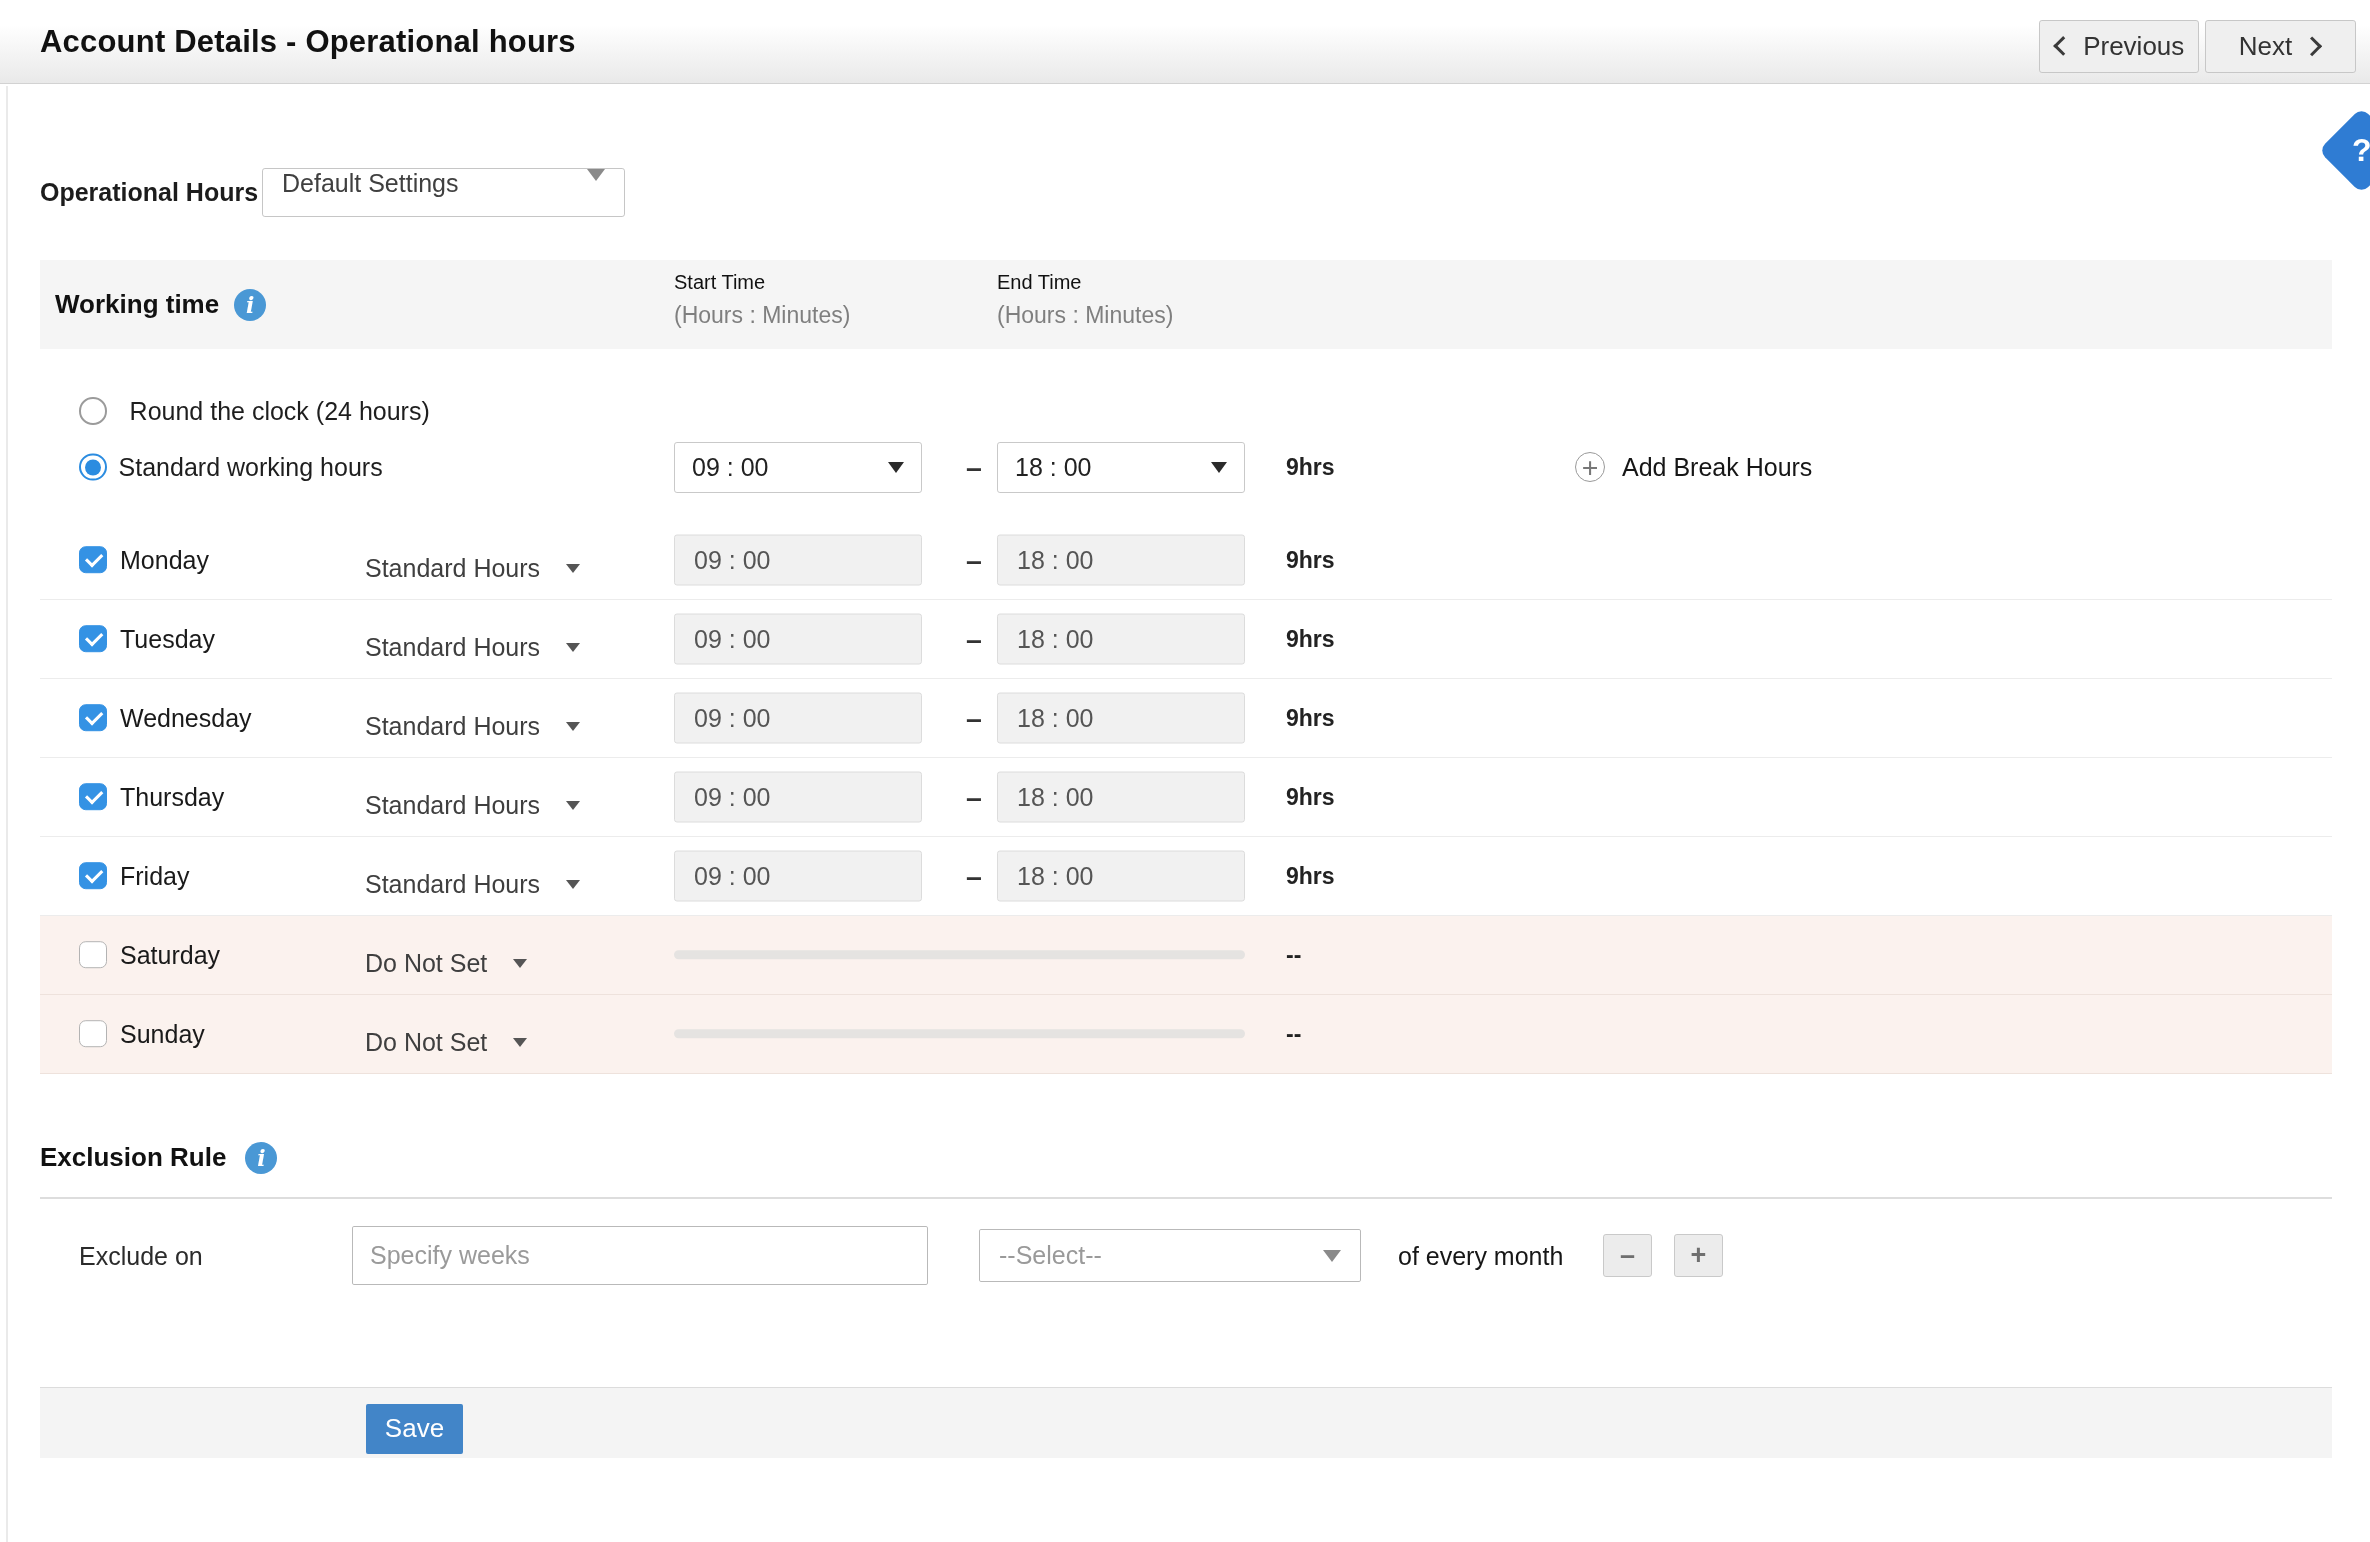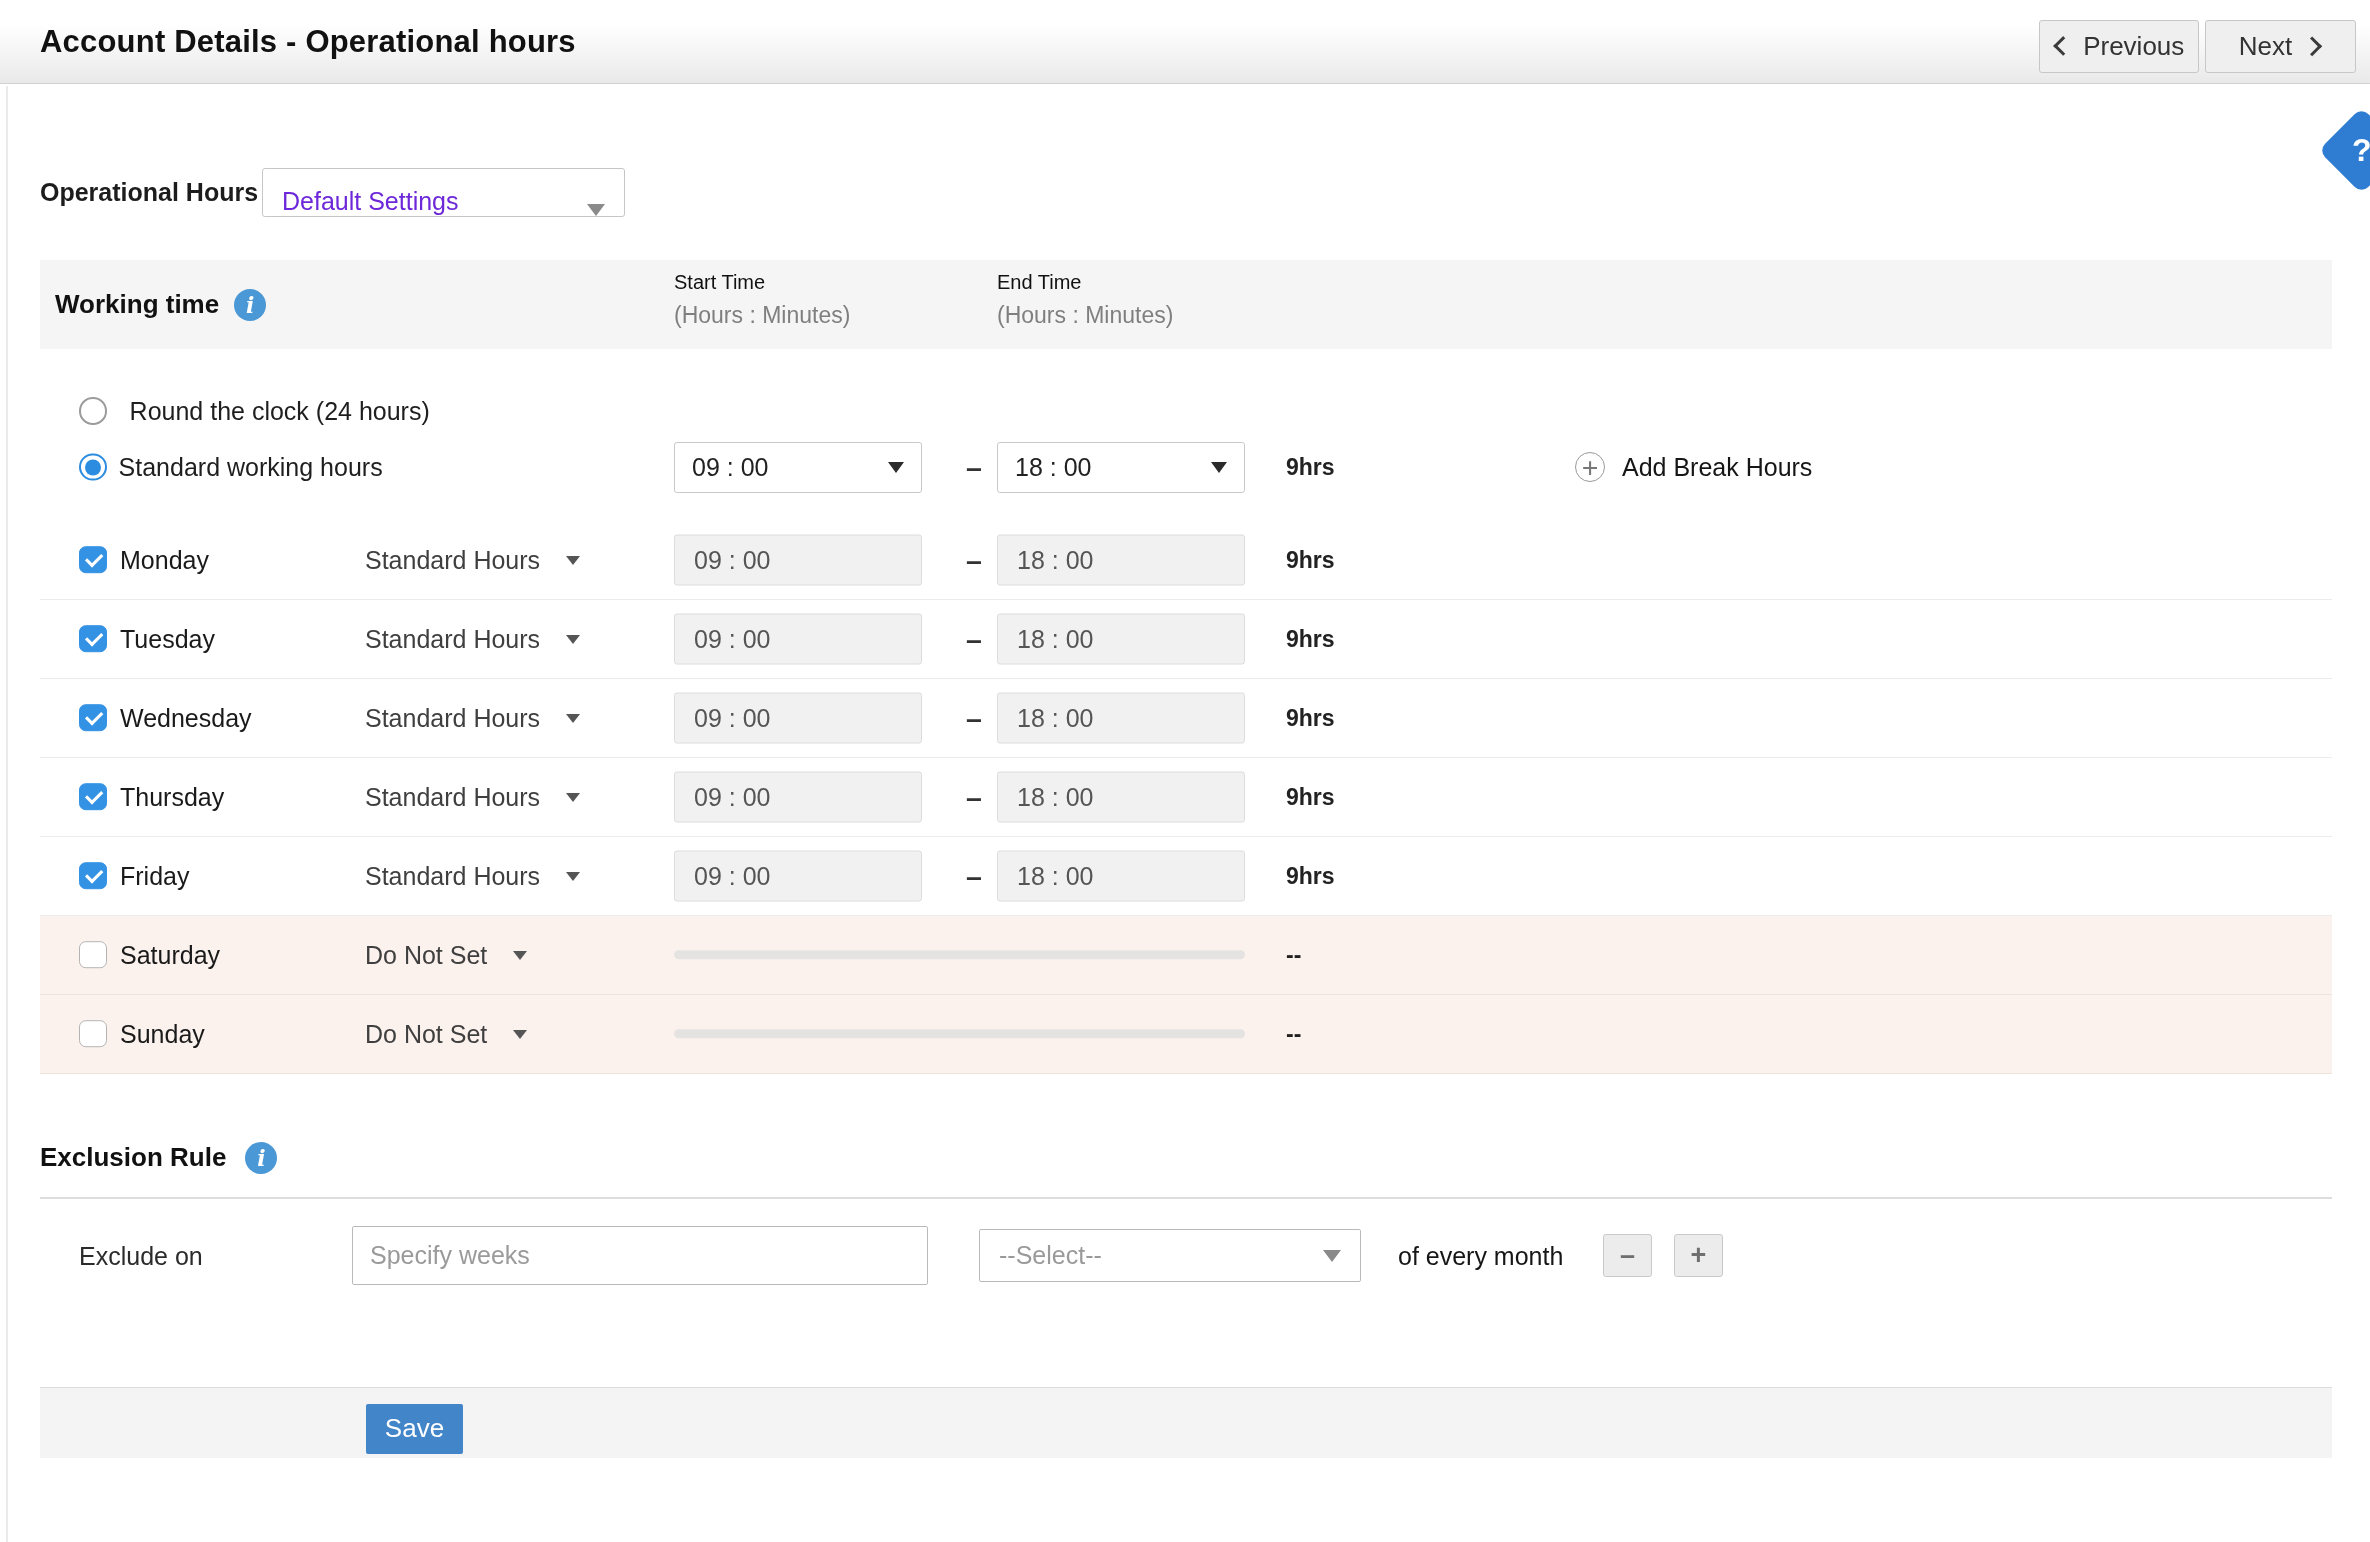--- a/index.html
+++ b/index.html
@@ -23,21 +23,21 @@
   .help-badge { position:absolute; left:2331px; top:120px; width:61px; height:61px; background:#2f7cd3; border-radius:9.5px;
                 transform:rotate(45deg); display:flex; align-items:center; justify-content:center; cursor:pointer; }
   .help-badge span { transform:rotate(-45deg); color:#fff; font-size:32px; font-weight:700; }
 
   
   .content { position:relative; margin:0 38px 0 40px; }
 
   .op-row { position:relative; margin-top:84px; height:49px; }
   .op-label { line-height:49px; font-size:25px; font-weight:600; color:#1c1c1c; }
   .op-select { position:absolute; left:222px; top:0; width:363px; height:49px; background:#fff; border:1.9px solid #c6c6c6; border-radius:2.9px;
-               display:flex; align-items:flex-end; padding:0 19px; font-size:25px; color:#6d28d9; cursor:pointer; }
+               display:flex; align-items:flex-start; padding:0 19px; font-size:25px; color:#404040; cursor:pointer; }
   .tri { width:0; height:0; border-left:9.5px solid transparent; border-right:9.5px solid transparent; border-top:12.4px solid #8a8a8a; margin-left:auto; }
 
   
   .wt-band { position:relative; margin-top:43px; height:89px; background:#f5f5f5; }
   .wt-title { position:absolute; left:15px; top:50%; transform:translateY(-50%); display:flex; align-items:center; gap:15px;
               font-size:26px; font-weight:700; color:#111; }
   .info-icon { width:32px; height:32px; border-radius:50%; background:#4a98d5; color:#fff; display:inline-flex; align-items:center; justify-content:center;
                font-family:"DejaVu Serif", serif; font-style:italic; font-weight:700; font-size:22px; cursor:pointer; }
   .col-head { position:absolute; top:11.4px; }
   .col-head.start { left:634px; } .col-head.end { left:957px; }
@@ -67,21 +67,21 @@
   
   .wd-title { margin-top:49px; font-size:26px; font-weight:700; color:#111; }
   .days { margin-top:27px; }
   .day-row { position:relative; height:79px; border-bottom:1.9px solid #ececec; }
   .day-row.row-unset { background:#fbf2ee; border-bottom-color:#eee2dc; }
   .checkbox { position:absolute; left:39px; top:50%; transform:translateY(-50%); width:27.6px; height:27.6px; border:1.9px solid #b3b3b3; border-radius:6.7px; background:#fff; cursor:pointer; }
   .checkbox.checked { background:#3492e4; border-color:#3492e4; }
   .checkbox.checked::after { content:""; position:absolute; left:5.7px; top:6.7px; width:13.3px; height:6.7px;
                              border-left:3.8px solid #fff; border-bottom:3.8px solid #fff; transform:rotate(-45deg); }
   .day-label { position:absolute; left:80px; top:0; line-height:79px; font-size:25px; color:#1a1a1a; }
-  .day-mode { position:absolute; left:325px; top:0; height:79px; display:flex; align-items:center; gap:26px; cursor:pointer;justify-content:space-between; }
+  .day-mode { position:absolute; left:325px; top:8px; height:79px; display:flex; align-items:center; gap:26px; cursor:pointer;justify-content:space-between; }
   .day-mode .label { font-size:25px; color:#3f3f3f; }
   .mode-tri { width:0; height:0; border-left:7.6px solid transparent; border-right:7.6px solid transparent; border-top:9.5px solid #555; }
   .time-field { position:absolute; top:50%; transform:translateY(-50%); width:248px; height:51px; background:#f1f1f1; border:1.9px solid #dcdcdc; border-radius:2.9px;
                 display:flex; align-items:center; padding:0 19px; font-size:25px; color:#555; }
   .time-field.start { left:634px; } .time-field.end { left:957px; }
   .day-row .range-dash { top:50%; transform:translateY(-50%); line-height:normal; }
   .day-row .duration { top:50%; transform:translateY(-50%); line-height:normal; font-weight:600; }
   .disabled-bar { position:absolute; left:634px; top:50%; transform:translateY(-50%); width:571px; height:9.5px; border-radius:5.7px; background:#e5e3e1; }
 
   

